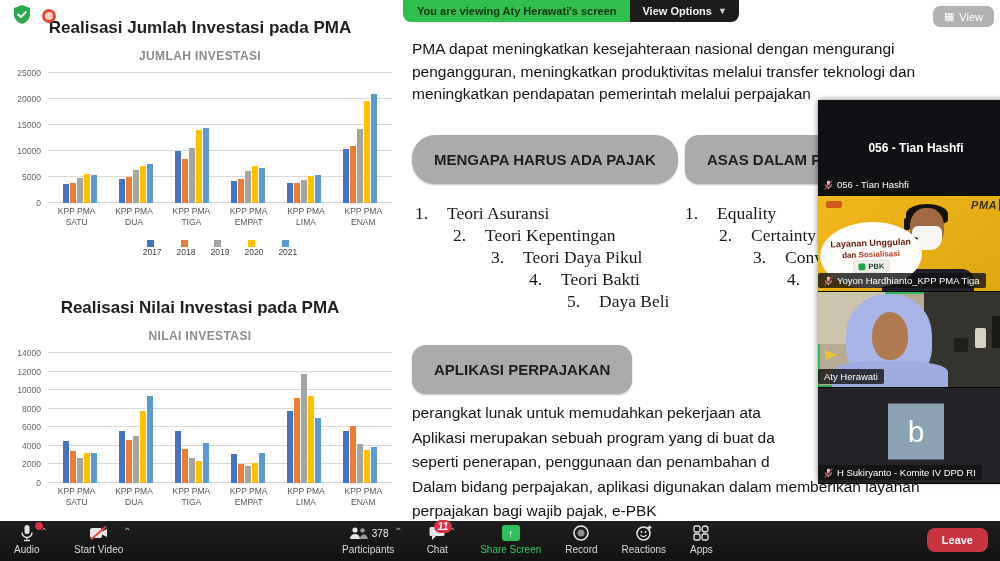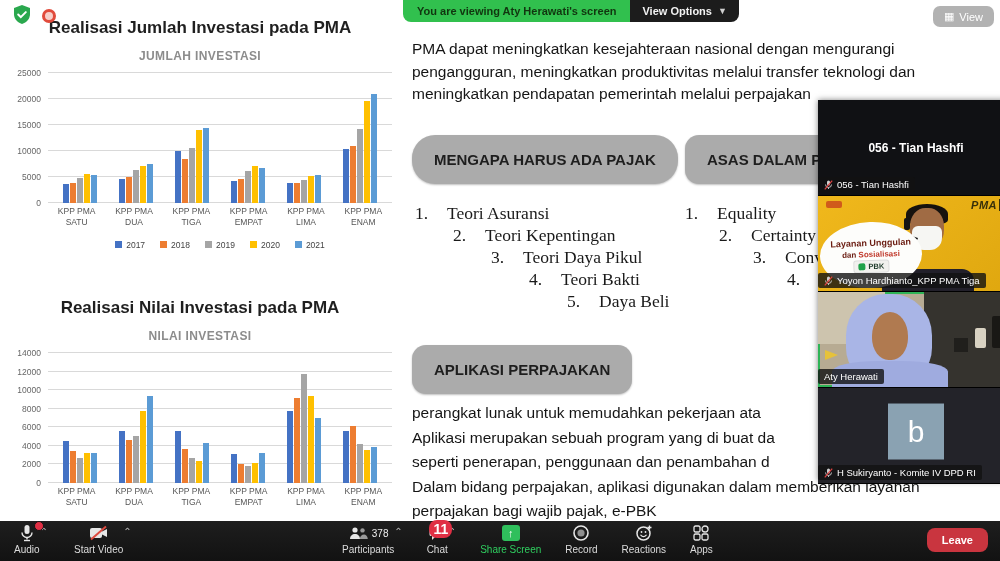--- a/index.html
+++ b/index.html
@@ -29,21 +29,21 @@
   .plotarea{position:relative;flex:1;height:130px;}
   .gridline{position:absolute;left:0;right:0;height:1px;background:#d9d9d9;}
   .bars{position:absolute;left:0;right:0;top:0;bottom:0;display:flex;justify-content:space-around;
         align-items:flex-end;padding:0 4px;}
   .bargroup{display:flex;align-items:flex-end;gap:1px;height:100%;}
   .bar{width:6px;}
   .xlabels{margin-left:40px;display:flex;justify-content:space-around;font-size:8.5px;color:#555;
            text-align:center;line-height:1.35;margin-top:3px;}
   .legend{display:flex;justify-content:center;gap:15px;margin-top:11px;margin-left:40px;
           font-size:8.5px;color:#444;align-items:center;}
-  .lgitem{display:flex;align-items:center;}
+  .lgitem{display:flex;align-items:center;flex-direction:column;}
   .sw{width:7px;height:7px;display:inline-block;margin-right:4px;}
 
   
   .mid{position:absolute;left:412px;top:38px;width:600px;z-index:5;color:#151515;}
   .p1 .pline{white-space:nowrap;line-height:22.5px;font-size:15.5px;}
   .pill{position:absolute;background:#ababab;color:#1e1e1e;font-weight:bold;font-size:15px;
         border-radius:14px;padding:0 22px;height:49px;display:flex;align-items:center;
         box-shadow:0 1px 2px rgba(0,0,0,.25);white-space:nowrap;}
   #pill1{left:0;top:97px;border-radius:23px;} #pill2{left:273px;top:97px;min-width:170px;} #pill3{left:0;top:307px;}
   .numlist{position:absolute;font-family:"Liberation Serif",serif;font-size:17.5px;color:#1a1a1a;}
@@ -97,22 +97,22 @@
           background:#8aa2b2;color:#fff;font-size:30px;display:flex;align-items:center;justify-content:center;}
 
   
   .toolbar{position:absolute;left:0;right:0;bottom:0;height:40px;background:linear-gradient(#1e1e1e,#121212);z-index:40;}
   .tgroup-left{position:absolute;left:14px;top:3px;display:flex;gap:26px;}
   .tgroup-center{position:absolute;left:342px;top:3px;display:flex;gap:24px;}
   .titem{display:flex;flex-direction:column;align-items:center;gap:2px;color:#dcdcdc;font-size:10px;
          position:relative;cursor:pointer;}
   .ticonrow{height:18px;display:flex;align-items:center;gap:4px;}
   .tcaret{color:#bdbdbd;font-size:10px;align-self:flex-start;margin-top:2px;cursor:pointer;}
-  .badge{position:absolute;top:-4px;right:-6px;background:#e02f44;color:#fff;border-radius:8px;font-size:14px;
-         padding:1px 4px;font-weight:bold;}
+  .badge{position:absolute;top:-4px;right:-6px;background:#e02f44;color:#fff;border-radius:8px;font-size:10px;
+         padding:1px 4px;font-weight:bold;font-style:italic;}
   .dotbadge{position:absolute;top:-3px;right:-4px;width:8px;height:8px;background:#e02f44;border-radius:50%;
             border:1px solid #141414;}
   .count{font-size:10px;color:#eee;}
   .share-label{color:#2fce5f;text-align:center;}
   .shareicon{width:18px;height:16px;background:#2fbf5c;border-radius:3px;display:flex;align-items:center;
              justify-content:center;color:#fff;font-size:11px;font-weight:bold;}
   .leave{position:absolute;right:12px;top:7px;background:#c9353f;color:#fff;font-size:11px;padding:6px 15px;
          border-radius:8px;font-weight:600;cursor:pointer;}
 </style>
 </head>

